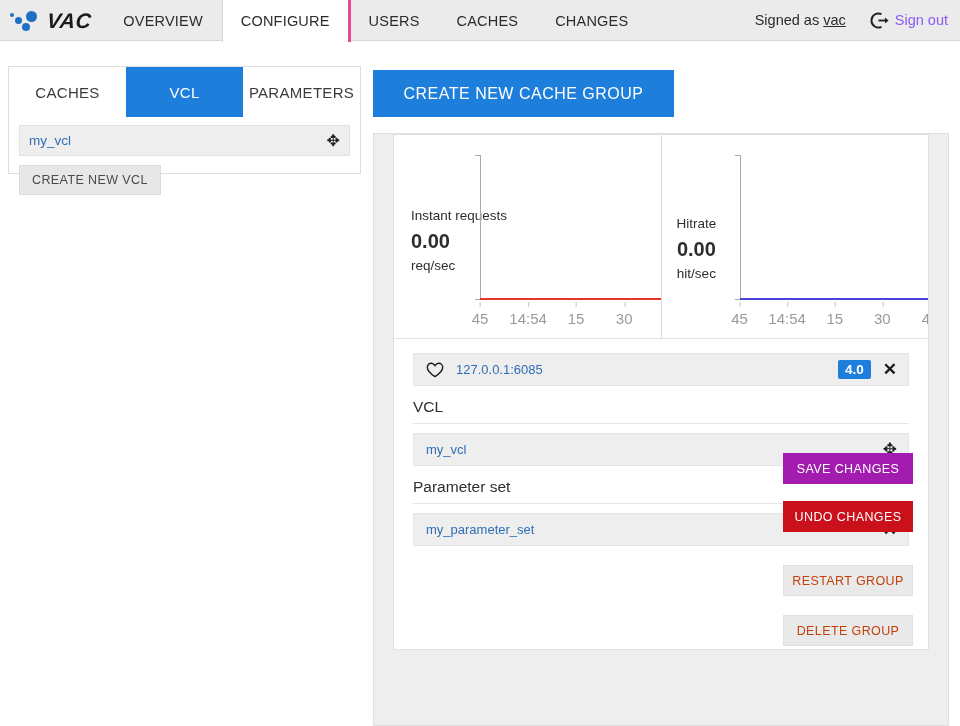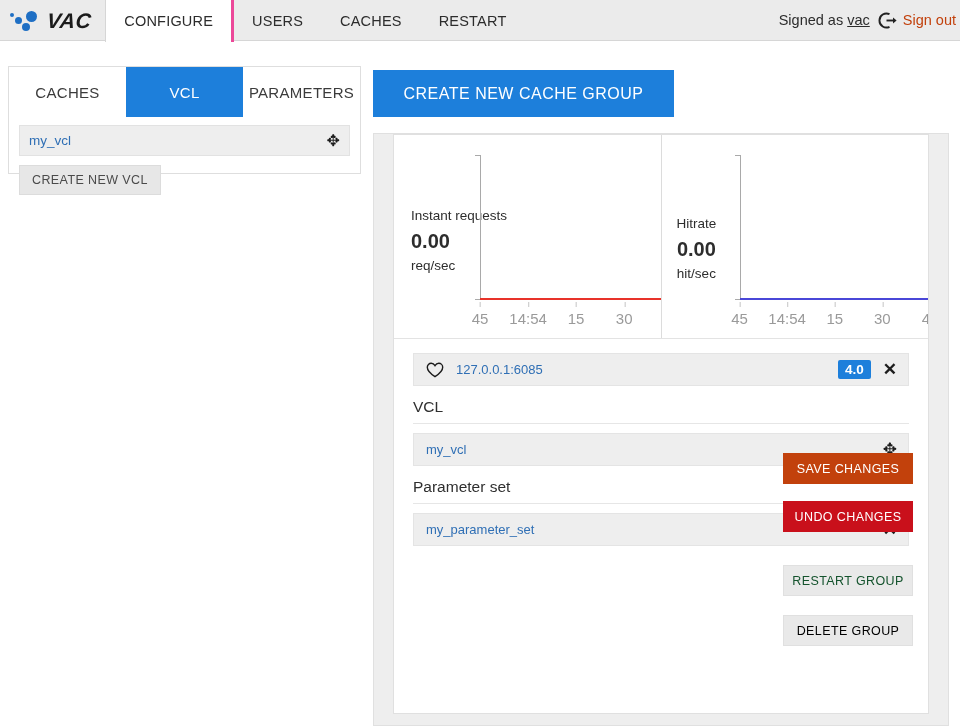--- a/index.html
+++ b/index.html
@@ -55,28 +55,28 @@
   .nav-link.active {
     background: #ffffff;
     border-left: 1px solid #d6d6d6;
     border-right: 3px solid #ec4899;
     margin-bottom: -1px;
     height: 42px;
   }
   .nav-right {
     margin-left: auto;
     display: flex; align-items: center;
-    padding-right: 4px; gap: 8px;
+    padding-right: 12px; gap: 24px;
     font-size: 14.5px; color: #2c2c2c;
   }
   .nav-right .signed { white-space: nowrap; }
   .nav-right .signed u { text-decoration: underline; }
   .signout-link {
     display: flex; align-items: center; gap: 6px;
-    cursor: pointer; color: #c2410c;
+    cursor: pointer; color: #8b5cf6;
   }
 
   
   .left-panel {
     position: absolute; left: 8px; top: 66px;
     width: 353px; height: 108px;
     background: #ffffff;
     border: 1px solid #dedede;
   }
   .tabs { display: flex; height: 50px; }
@@ -137,21 +137,21 @@
   .card-id {
     margin-left: auto; text-align: right; line-height: 1.25;
   }
   .card-id .lbl { font-size: 15px; color: #2b2b2b; }
   .card-id .val { font-size: 14.5px; color: #2b2b2b; font-style: italic; display: block; }
 
   .card-inner {
     margin: 0 19px;
     background: #ffffff;
     border: 1px solid #e0e0e0;
-    height: 580px;
+    height: 516px;
   }
 
   
   .charts {
     display: flex; height: 204px;
     border-bottom: 1px solid #e3e3e3;
   }
   .chart-cell {
     flex: 1; position: relative; overflow: hidden;
   }
@@ -228,44 +228,45 @@
     width: 130px;
     display: flex; flex-direction: column;
   }
   .act-btn {
     border: none; cursor: pointer;
     font-family: "Liberation Sans", sans-serif;
     font-size: 12.5px; letter-spacing: .4px;
     height: 31px;
     display: flex; align-items: center; justify-content: center;
   }
-  .act-save { background: #c2410c; color: #ffffff; }
+  .act-save { background: #a21caf; color: #ffffff; }
   .act-undo { background: #c9101b; color: #ffffff; margin-top: 17px; }
-  .act-restart { background: #e9e9e9; color: #14532d; margin-top: 33px; border: 1px solid #e0e0e0; }
-  .act-delete { background: #e9e9e9; color: #000000; margin-top: 19px; border: 1px solid #e0e0e0; }
+  .act-restart { background: #e9e9e9; color: #c2410c; margin-top: 33px; border: 1px solid #e0e0e0; }
+  .act-delete { background: #e9e9e9; color: #c2410c; margin-top: 19px; border: 1px solid #e0e0e0; }
 </style>
 </head>
 <body>
 
 <div class="navbar">
   <div class="brand">
     <span class="brand-logo">
       <i class="d1"></i>
         <i class="d2"></i>
         <i class="d3"></i>
         <i class="d4"></i>
     </span>
     <span class="brand-text">VAC</span>
   </div>
 
   <div class="nav-links">
+    <div class="nav-link">OVERVIEW</div>
     <div class="nav-link active">CONFIGURE</div>
     <div class="nav-link">USERS</div>
     <div class="nav-link">CACHES</div>
-    <div class="nav-link">RESTART</div>
+    <div class="nav-link">CHANGES</div>
   </div>
 
   <div class="nav-right">
     <span class="signed"><span>Signed as </span><u>vac</u></span>
     <span class="signout-link">
       <svg width="19" height="19" viewBox="0 0 19 19">
         <path d="M11.5 3.2 A7 7 0 1 0 11.5 15.8" fill="none" stroke="#222" stroke-width="1.9"></path>
         <line x1="8.5" y1="9.5" x2="16.5" y2="9.5" stroke="#222" stroke-width="1.9"></line>
         <polygon points="15,6.4 18.6,9.5 15,12.6" fill="#222"></polygon>
       </svg>

